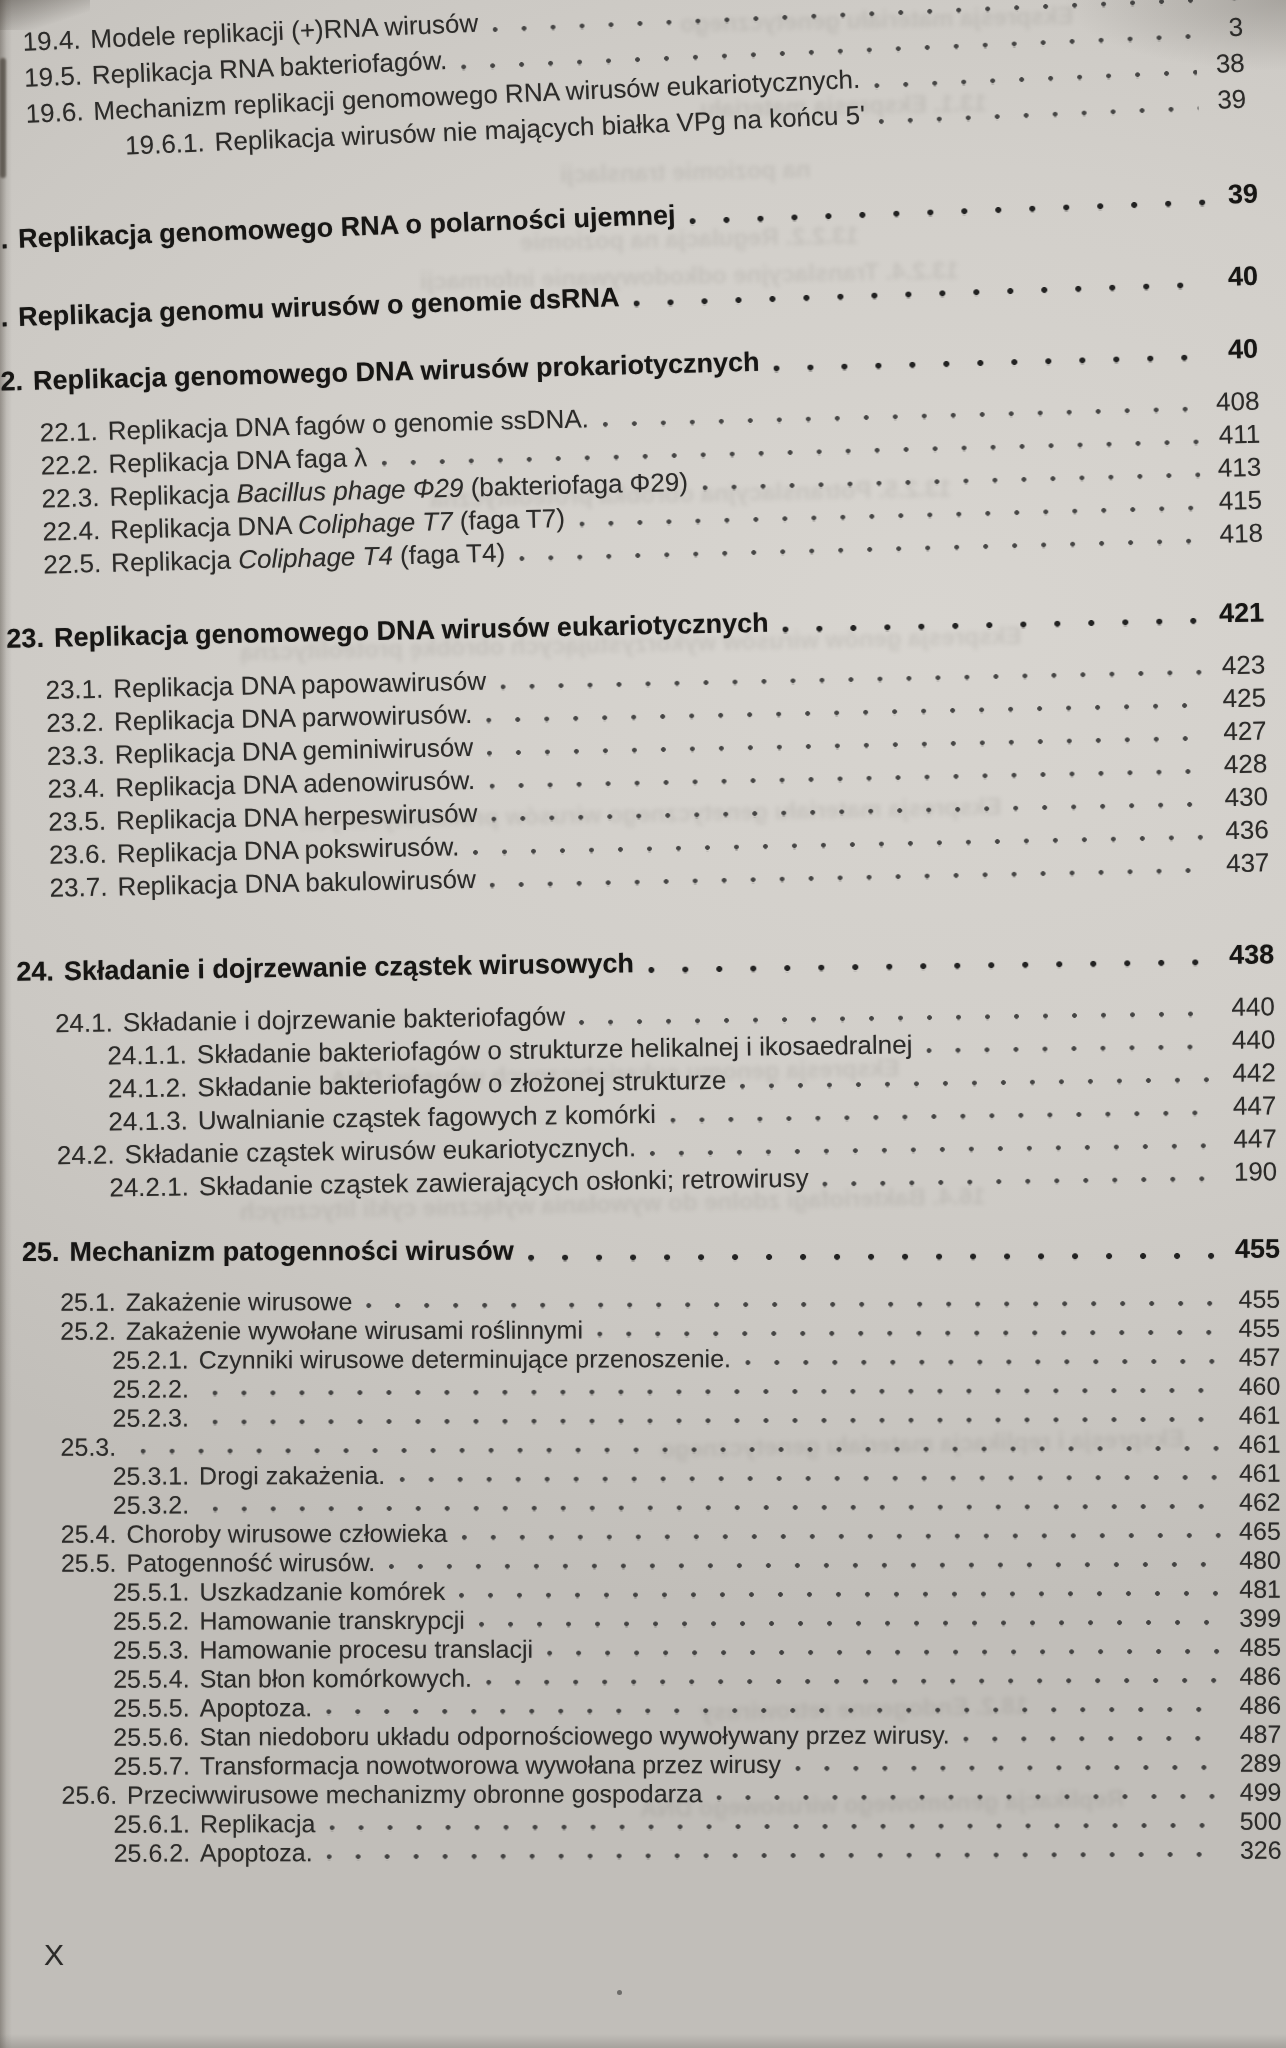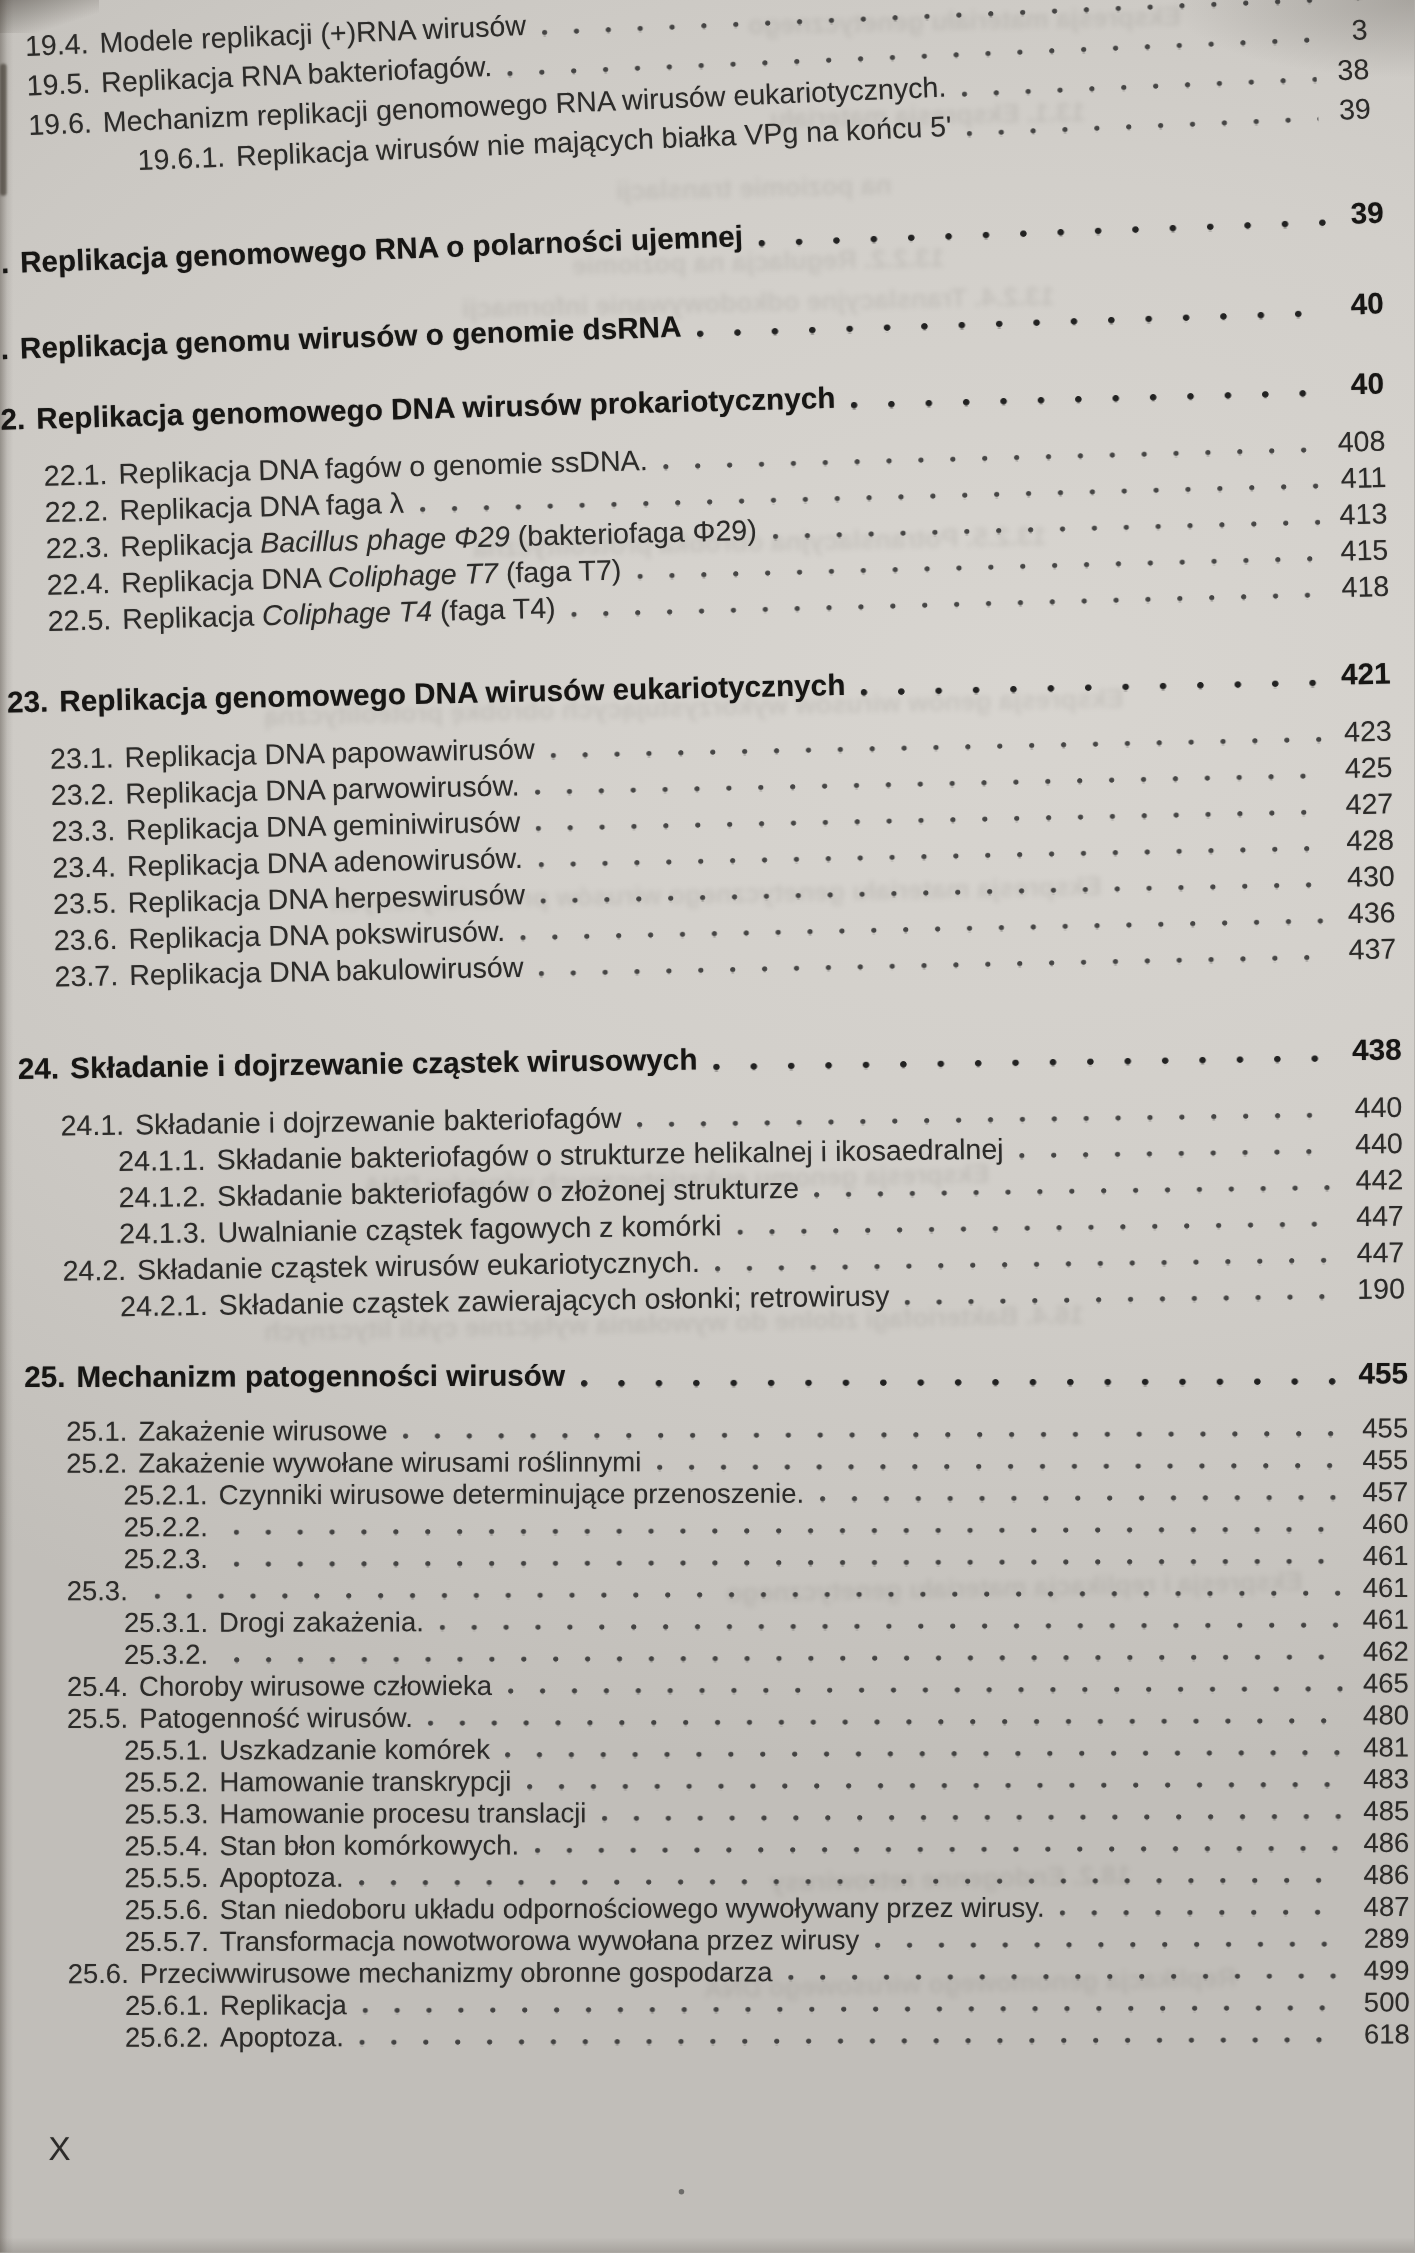--- a/index.html
+++ b/index.html
@@ -332,21 +332,21 @@
         <div class="row level2">
           <span class="num">25.5.1.</span>
           <span class="title"><span>Uszkadzanie komórek</span></span>
           <span class="dots"></span>
           <span class="pg">481</span>
         </div>
         <div class="row level2">
           <span class="num">25.5.2.</span>
           <span class="title"><span>Hamowanie transkrypcji</span></span>
           <span class="dots"></span>
-          <span class="pg">483</span>
+          <span class="pg">399</span>
         </div>
         <div class="row level2">
           <span class="num">25.5.3.</span>
           <span class="title"><span>Hamowanie procesu translacji</span></span>
           <span class="dots"></span>
           <span class="pg">485</span>
         </div>
         <div class="row level2">
           <span class="num">25.5.4.</span>
           <span class="title"><span>Stan błon komórkowych.</span></span>
@@ -380,19 +380,19 @@
         <div class="row level2">
           <span class="num">25.6.1.</span>
           <span class="title"><span>Replikacja</span></span>
           <span class="dots"></span>
           <span class="pg">500</span>
         </div>
         <div class="row level2">
           <span class="num">25.6.2.</span>
           <span class="title"><span>Apoptoza.</span></span>
           <span class="dots"></span>
-          <span class="pg">618</span>
+          <span class="pg">326</span>
         </div>
       </div>
     </div>
   <div class="footer">X</div>
   <div class="speck"></div>
 </div>
 
 </body></html>

